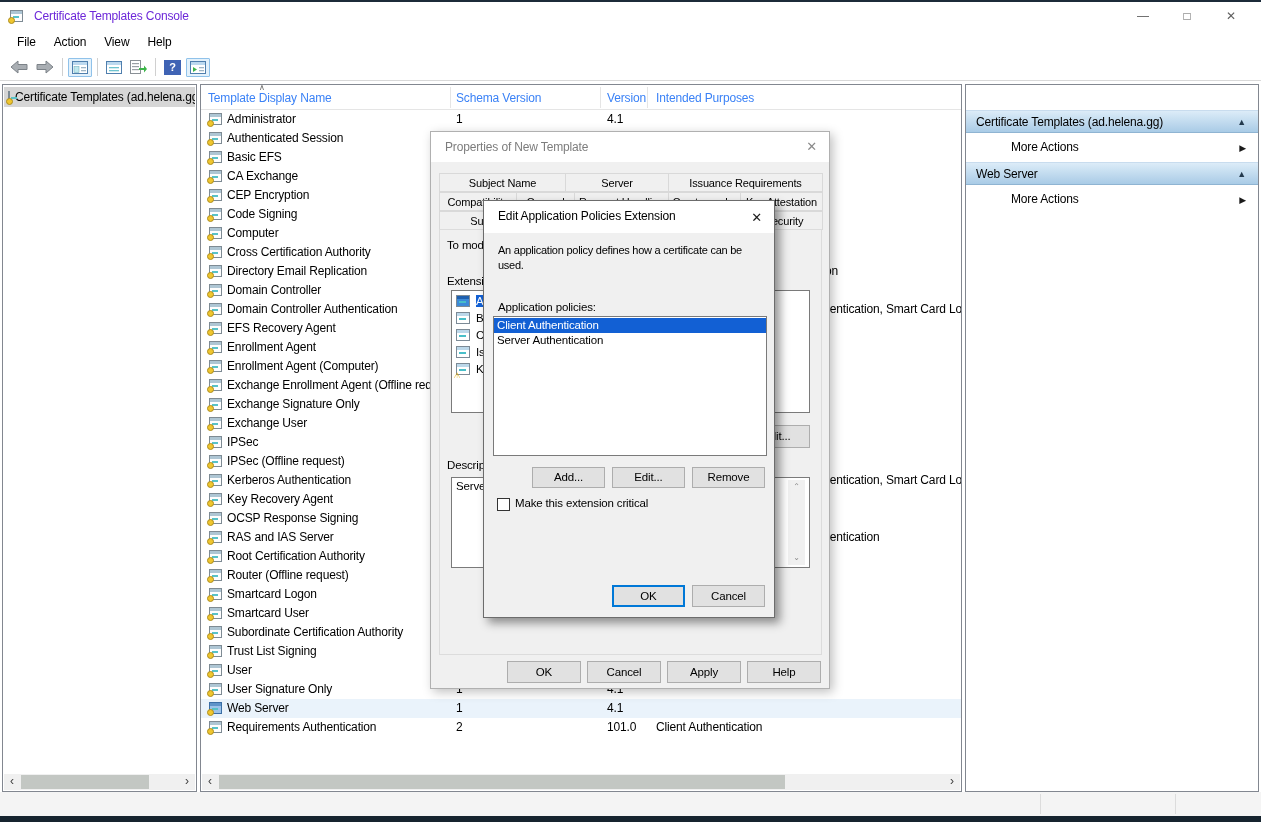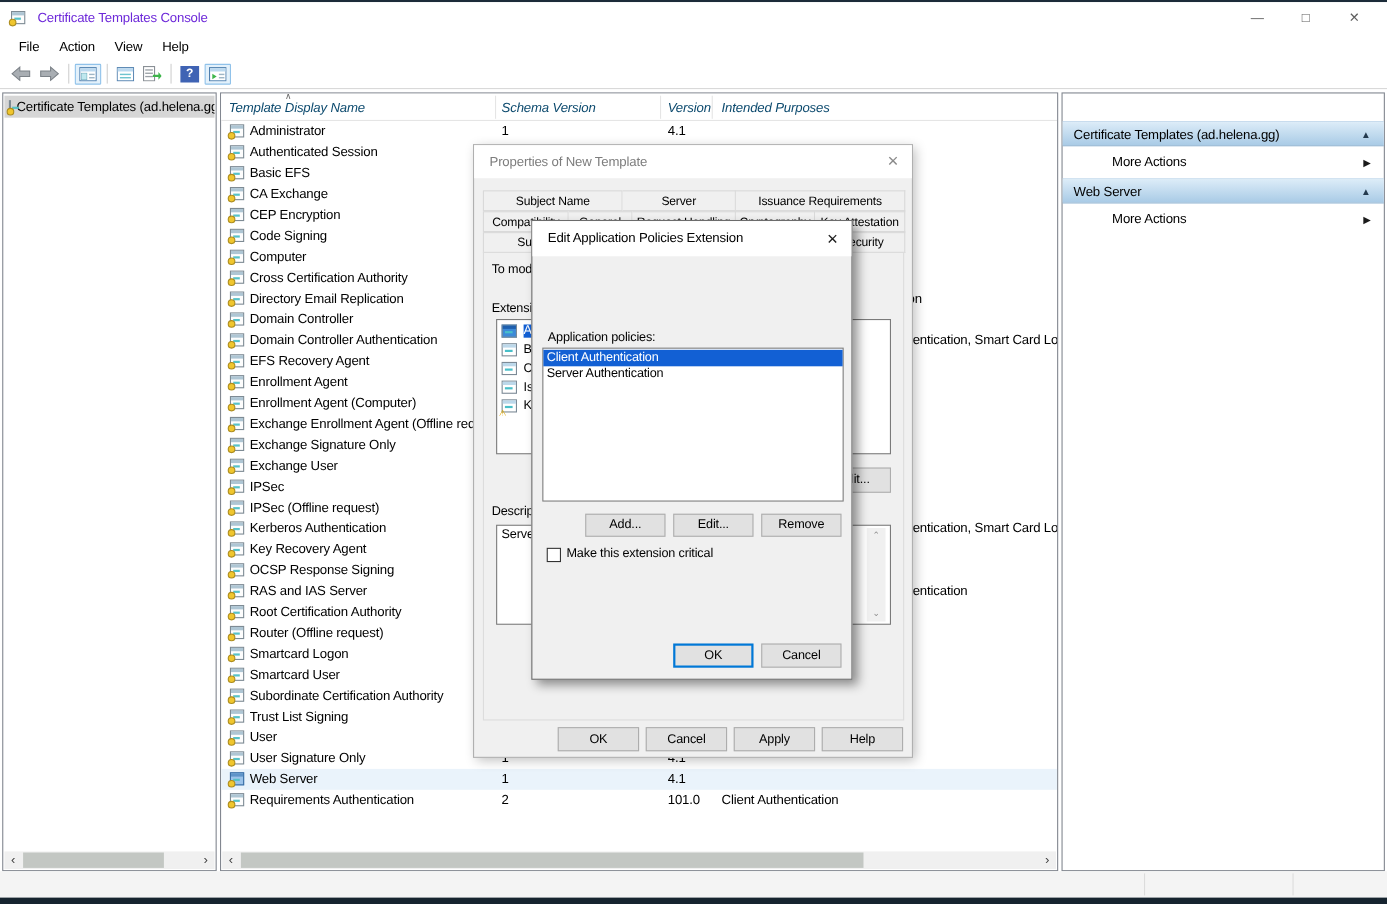--- a/index.html
+++ b/index.html
@@ -32,21 +32,21 @@
   .tpl-icon.blue { background:#9cc3ea; border-color:#3a6ea5; }
   .tpl-icon.blue::before { background:#5f94c9; }
 
   
   .tree-panel { position:absolute; left:2px; top:84px; width:195px; height:708px; border:1px solid #828790; background:#fff; }
   .tree-item { position:absolute; left:1px; top:2px; right:1px; height:20px; background:#d6d6d6; display:flex; align-items:center; padding-left:4px; white-space:nowrap; overflow:hidden; }
   .tree-item .lbl { margin-left:5px; }
 
   .list-panel { position:absolute; left:200px; top:84px; width:762px; height:708px; border:1px solid #828790; background:#fff; overflow:hidden; }
   .lv-header { position:absolute; left:0; top:0; width:760px; height:25px; background:#fff; border-bottom:1px solid #e5e5e5; }
-  .lv-h { position:absolute; top:6px; font-size:12px; color:#0c4a6e; white-space:nowrap;font-style:italic; }
+  .lv-h { position:absolute; top:6px; font-size:12px; color:#3b82f6; white-space:nowrap; }
   .lv-div { position:absolute; top:2px; width:1px; height:21px; background:#e5e5e5; }
   .sort-caret { position:absolute; left:58px; top:-2px; font-size:8px; color:#666; }
   #rows { position:absolute; left:0; top:25px; width:760px; }
   .lrow { position:relative; height:19px; line-height:19px; white-space:nowrap; }
   .lrow.sel { background:#eaf3fb; }
   .lrow .tpl-icon { position:absolute; left:8px; top:3px; }
   .c-name { position:absolute; left:26px; }
   .c-schema { position:absolute; left:255px; }
   .c-version { position:absolute; left:406px; }
   .c-purposes { position:absolute; left:455px; }
@@ -591,20 +591,21 @@
       <span class="btn" style="left:236px;">Apply</span>
       <span class="btn" style="left:316px;">Help</span>
     </div>
   </div>
 
   <div class="dlg" id="dlg-edit">
     <div class="dlg-title">
       <span class="t">Edit Application Policies Extension</span>
       <span class="dlg-close">✕</span>
     </div>
+    <div class="ed-desc">An application policy defines how a certificate can be used.</div>
     <div class="ed-listlabel">Application policies:</div>
     <div class="ed-list" id="pol-list">
         <div class="pol-item sel">Client Authentication</div>
         <div class="pol-item">Server Authentication</div>
       </div>
     <span class="btn ed-row-btn" style="left:48px;">Add...</span>
     <span class="btn ed-row-btn" style="left:128px;">Edit...</span>
     <span class="btn ed-row-btn" style="left:208px;">Remove</span>
     <span class="ed-chk"></span>
     <span class="ed-chklabel">Make this extension critical</span>

